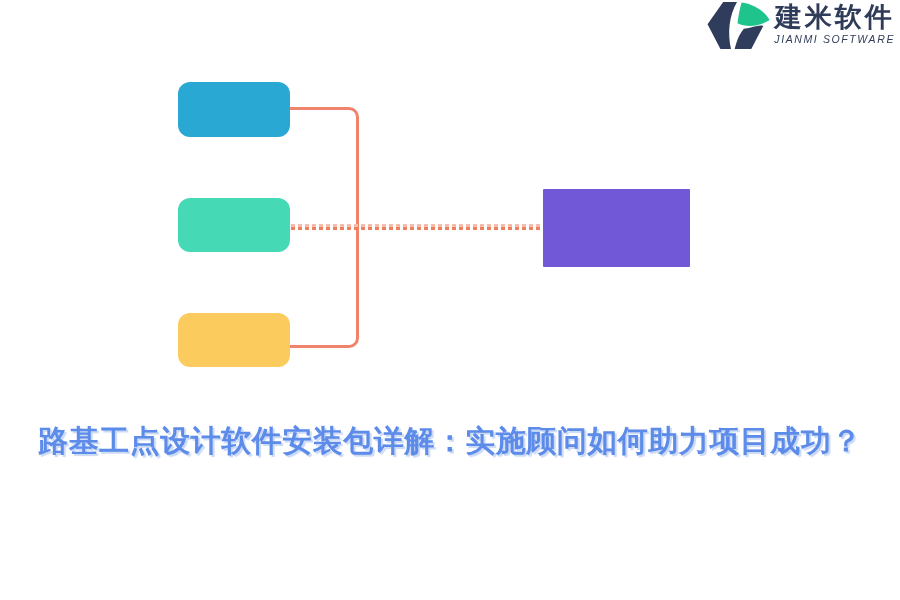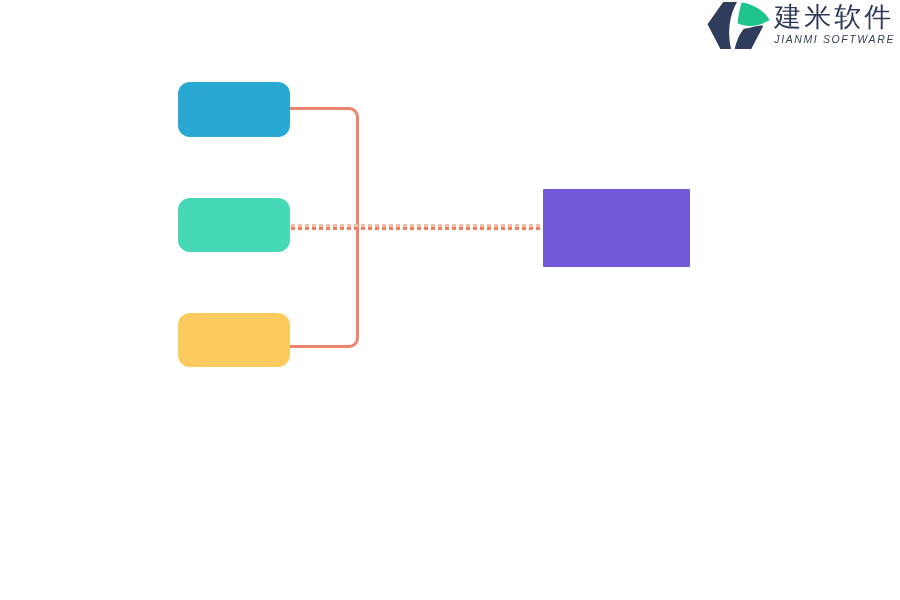--- a/index.html
+++ b/index.html
@@ -6,21 +6,21 @@
   body{
     width:900px;height:600px;background:#ffffff;overflow:hidden;position:relative;
     font-family:"Liberation Sans","DejaVu Sans",sans-serif;
   }
   .canvas{position:absolute;inset:0;width:900px;height:600px;}
 
   
   .logo{position:absolute;top:0;right:5px;display:flex;align-items:flex-start;}
   .logo-icon{position:absolute;left:-72px;top:0;width:70px;height:53px;}
   .logo-text{position:relative;margin-left:0;padding-top:2px;}
-  .logo-name{font-size:27px;font-weight:400;letter-spacing:3px;line-height:30px;}
+  .logo-name{font-size:27px;font-weight:700;letter-spacing:3px;line-height:30px;text-align:center;}
   .logo-sub{font-size:10.5px;font-weight:500;letter-spacing:1.6px;margin-top:1px;}
 
   
   .node{position:absolute;border-radius:12px;}
   .node-top{left:178px;top:82px;width:112px;height:55px;}
   .node-middle{left:178px;top:198px;width:112px;height:54px;}
   .node-bottom{left:178px;top:313px;width:112px;height:54px;}
   .node-result{left:543px;top:189px;width:147px;height:78px;border-radius:1px;}
 
   .bracket{
@@ -62,14 +62,15 @@
   <div>
     <div class="node node-top" style="background: rgb(40, 168, 210);"></div>
     <div class="node node-middle" style="background: rgb(69, 218, 181);"></div>
     <div class="node node-bottom" style="background: rgb(251, 203, 94);"></div>
     <div class="node node-result" style="background: rgb(113, 88, 215);"></div>
 
     <div class="bracket" style="border-color: rgb(240, 131, 107) rgb(240, 131, 107) rgb(240, 131, 107) transparent;"></div>
     <div class="dashed-line" style="background-image: repeating-linear-gradient(90deg, rgb(246, 188, 167) 0px, rgb(246, 188, 167) 4px, transparent 4px, transparent 7px), repeating-linear-gradient(90deg, rgb(238, 128, 96) 0px, rgb(238, 128, 96) 4px, transparent 4px, transparent 7px);"></div>
   </div>
 
+  <h1 class="page-title" style="color: rgb(92, 139, 233);">路基工点设计软件安装包详解：实施顾问如何助力项目成功？</h1>
 
 </div>
 
 </body></html>

